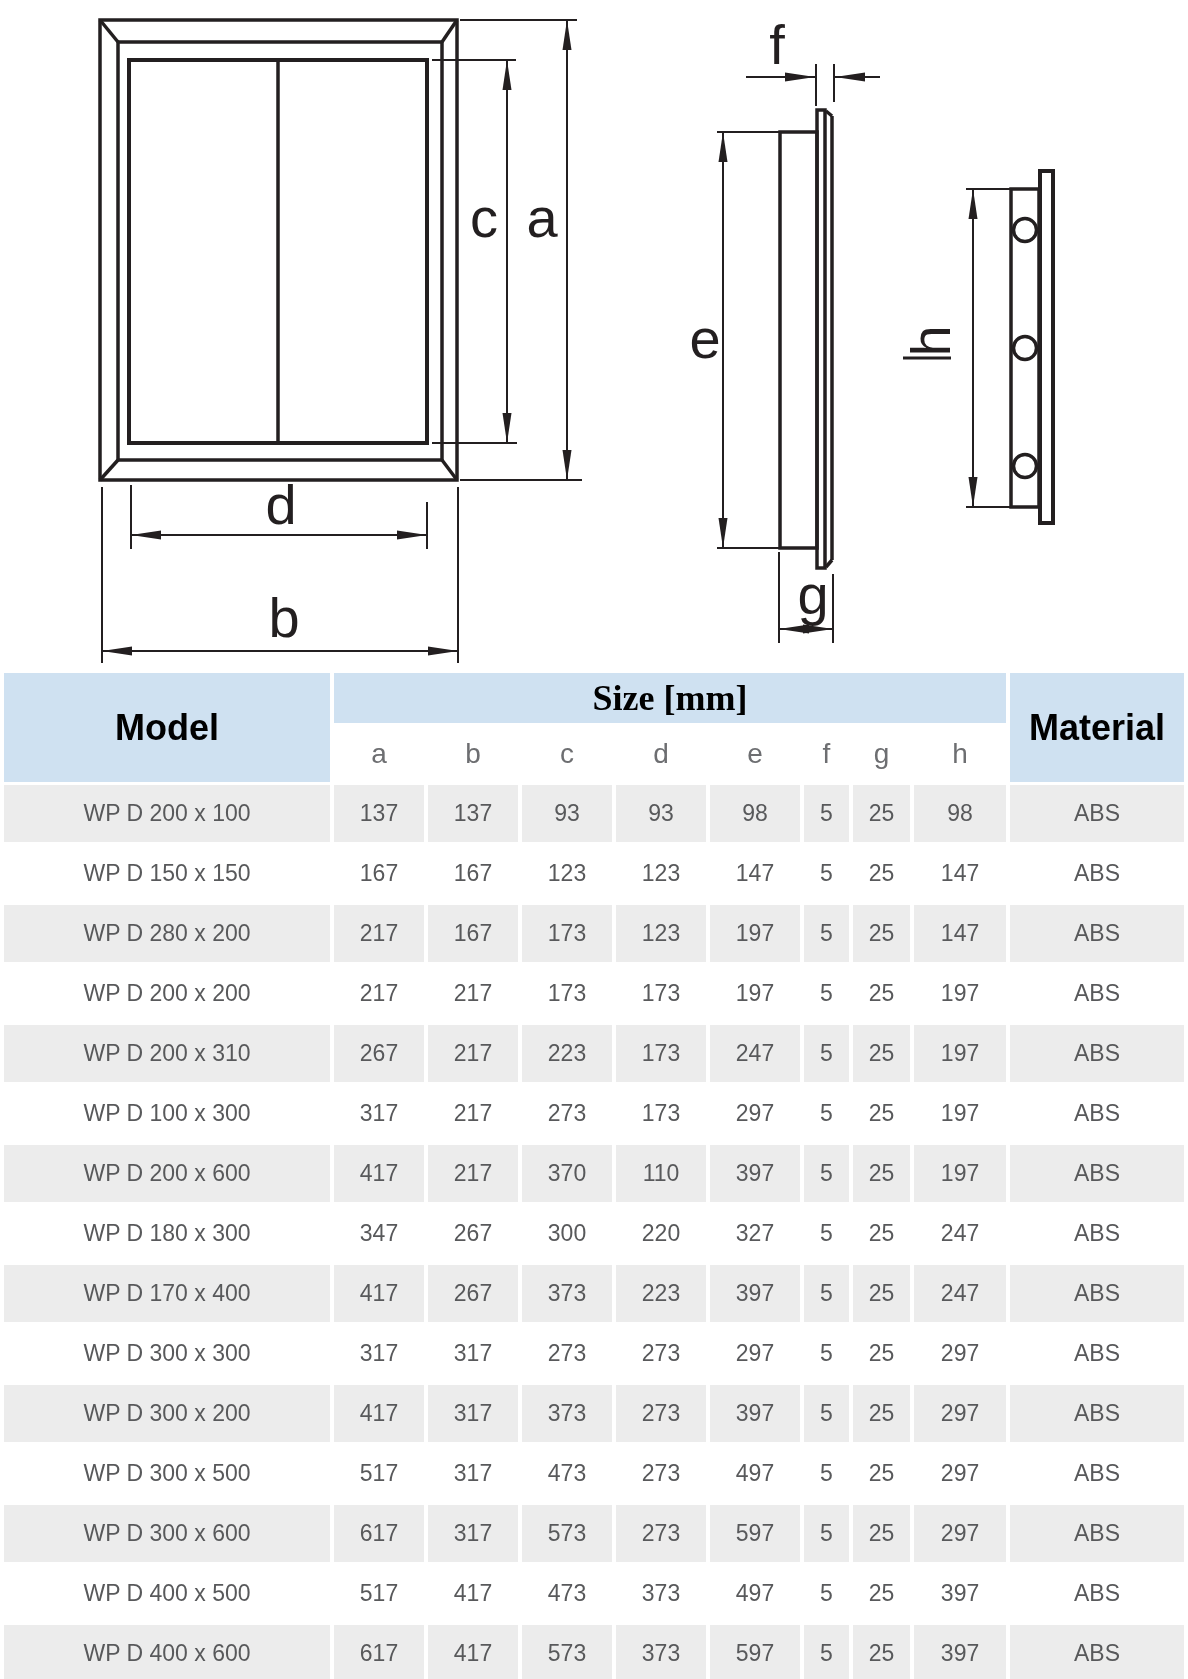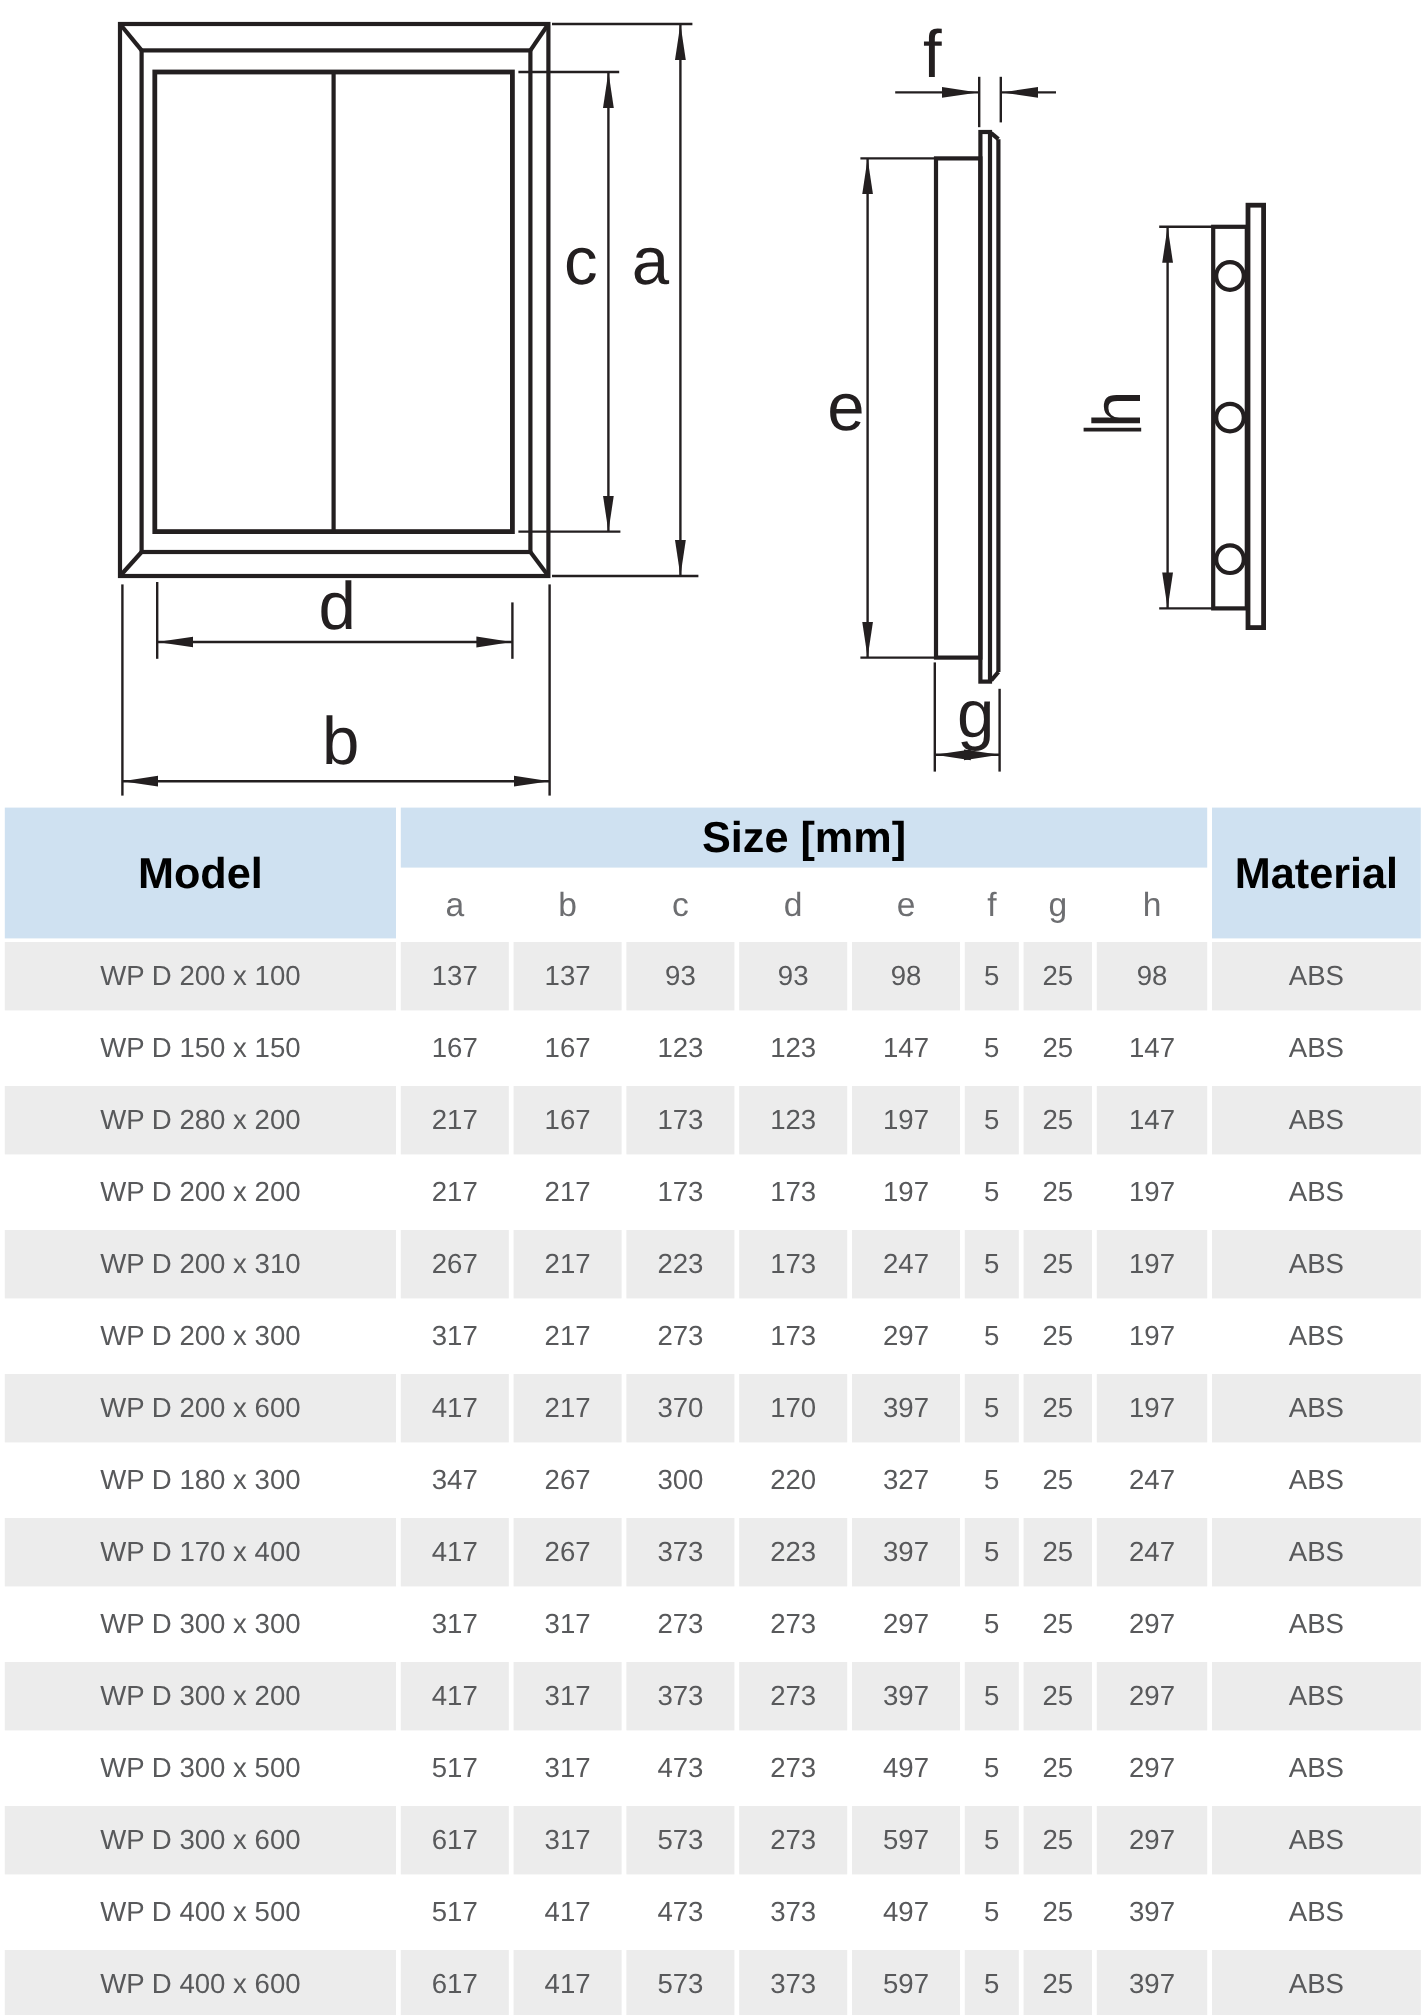--- a/index.html
+++ b/index.html
@@ -14,21 +14,21 @@
   .diagram-wrap{width:1188px;height:670px;position:relative;}
   svg text{font-family:"Liberation Sans","DejaVu Sans",sans-serif;fill:var(--line);}
   .obj{stroke:var(--line);fill:none;stroke-width:3.5px;stroke-linejoin:miter;}
   .obj-thick{stroke:var(--line);fill:none;stroke-width:4px;}
   .dim{stroke:var(--line);fill:none;stroke-width:2px;}
   .dim-letter{font-size:56px;}
 
   table.spec{width:1188px;border-collapse:separate;border-spacing:4px 3px;table-layout:fixed;}
   table.spec td,table.spec th{padding:0;text-align:center;vertical-align:middle;overflow:hidden;white-space:nowrap;}
   th.blue{background:var(--header-bg);color:#000;font-weight:bold;font-size:36px;}
-  th.size-head{height:50px;}
+  th.size-head{height:50px;font-family:Liberation Serif, serif;}
   td.sub{background:#ffffff;color:#6d6e71;font-size:28px;font-weight:normal;height:56px;}
   tr.data td{height:57px;color:var(--data-text);font-size:23px;background:#ffffff;}
   tr.data.alt td{background:var(--row-alt-bg);}
 </style>
 </head>
 <body>
 
 <div class="page">
 
   <div class="diagram-wrap">
@@ -217,37 +217,37 @@
       <td>217</td>
       <td>223</td>
       <td>173</td>
       <td>247</td>
       <td>5</td>
       <td>25</td>
       <td>197</td>
       <td>ABS</td>
     </tr>
         <tr class="data">
-      <td>WP D 200 x 300</td>
+      <td>WP D 100 x 300</td>
       <td>317</td>
       <td>217</td>
       <td>273</td>
       <td>173</td>
       <td>297</td>
       <td>5</td>
       <td>25</td>
       <td>197</td>
       <td>ABS</td>
     </tr>
         <tr class="data alt">
       <td>WP D 200 x 600</td>
       <td>417</td>
       <td>217</td>
       <td>370</td>
-      <td>170</td>
+      <td>110</td>
       <td>397</td>
       <td>5</td>
       <td>25</td>
       <td>197</td>
       <td>ABS</td>
     </tr>
         <tr class="data">
       <td>WP D 180 x 300</td>
       <td>347</td>
       <td>267</td>

